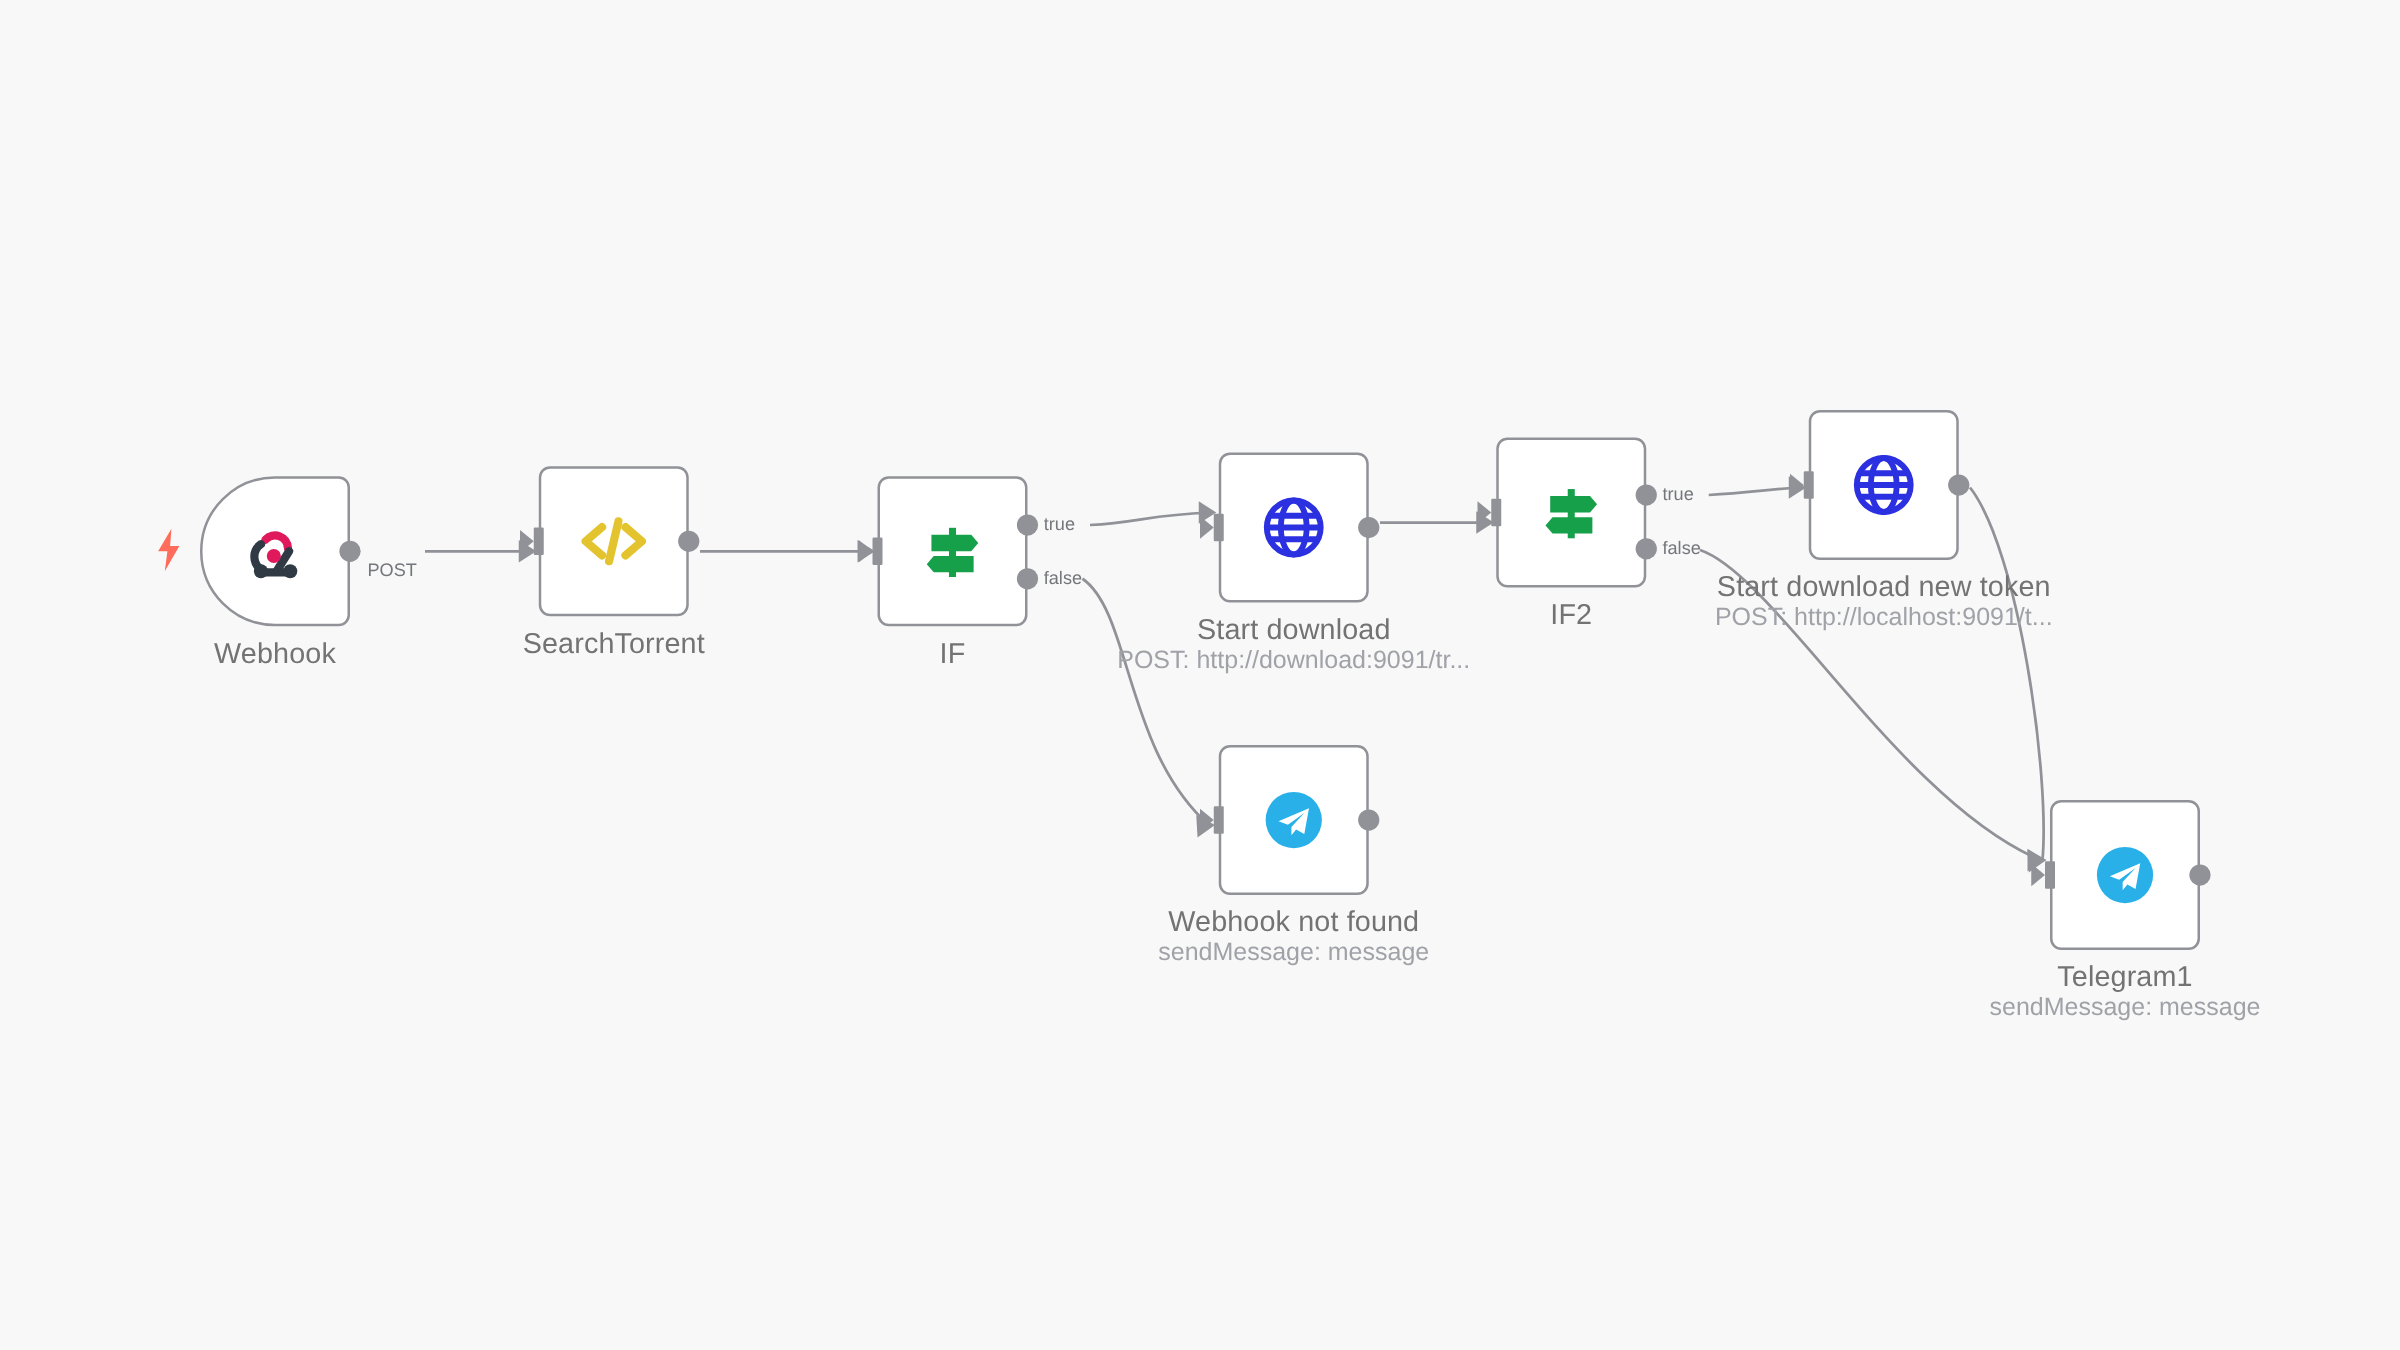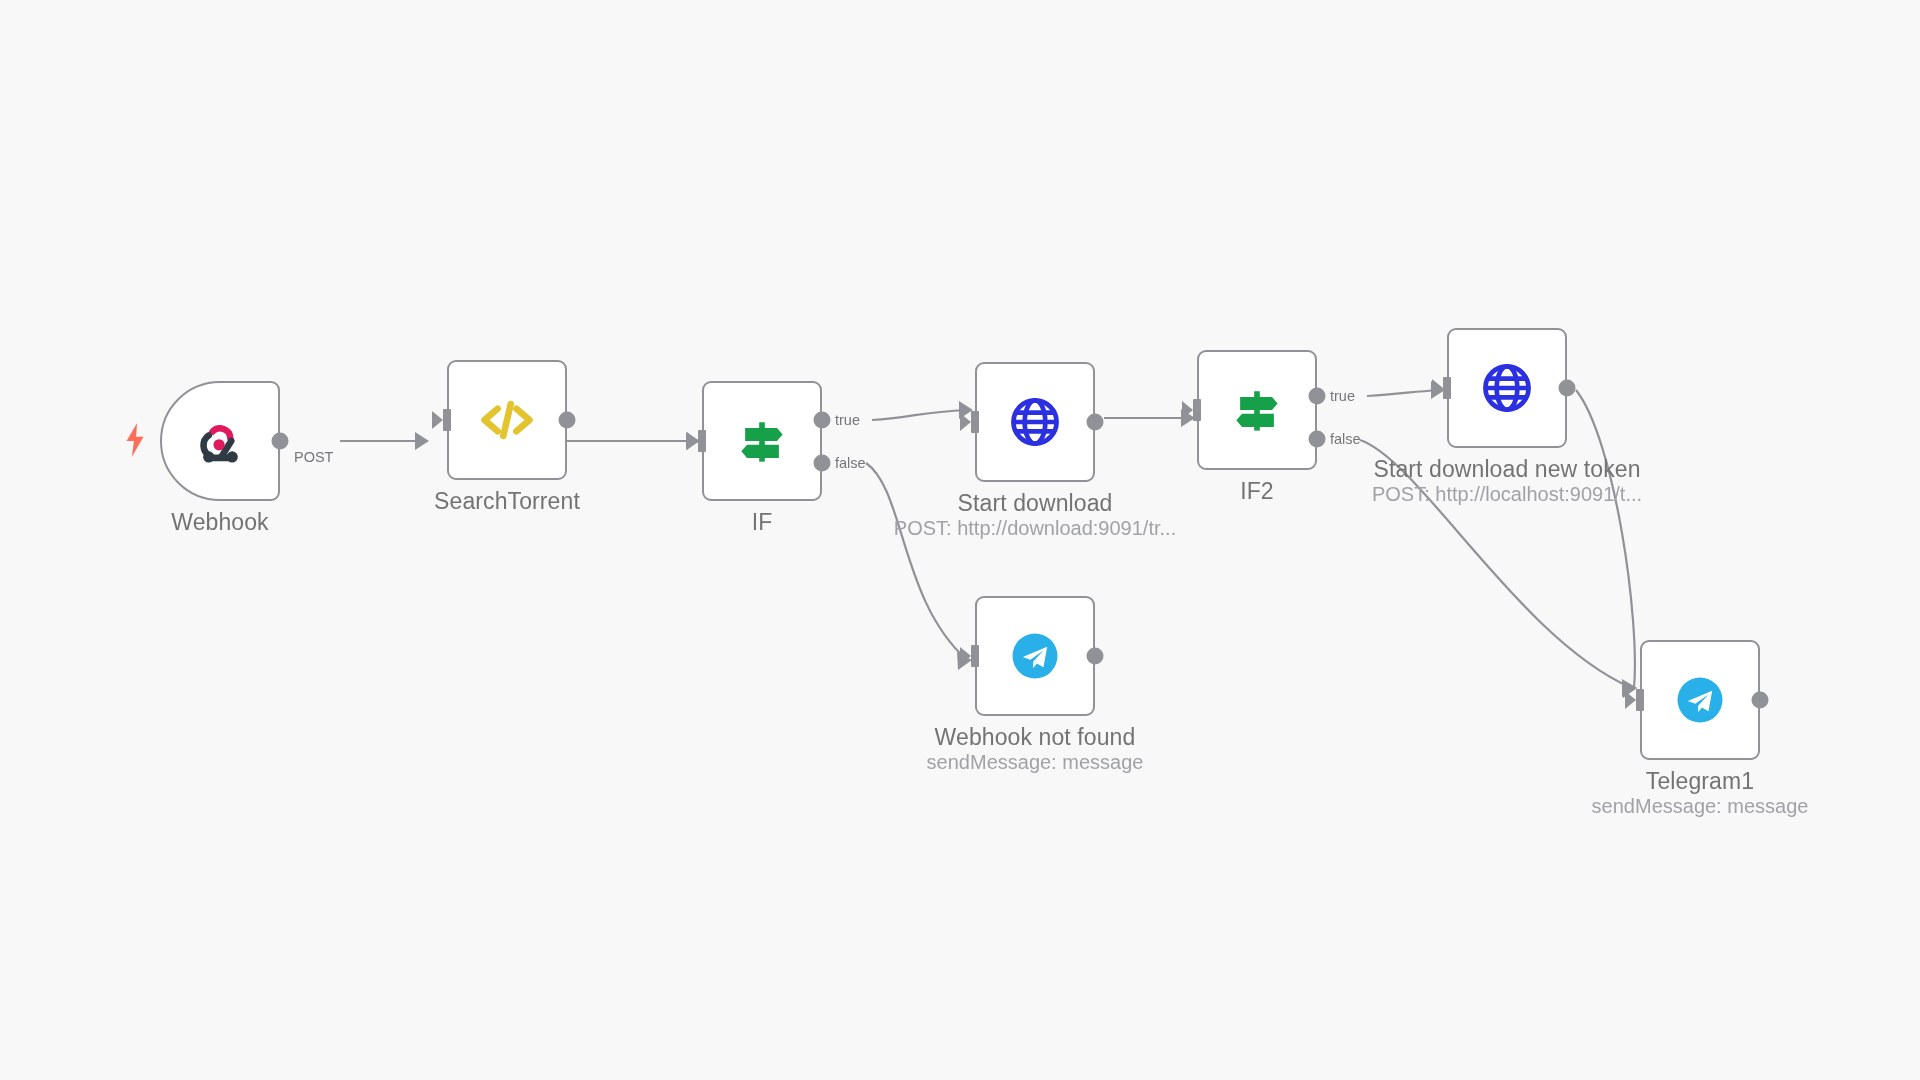--- a/index.html
+++ b/index.html
@@ -189,21 +189,21 @@
     <div class="port-label" style="left:134px; top:76px;">POST</div>
     <div class="node-label">Webhook</div>
   </div>
 
   <div class="trigger-bolt" style="left:122px; top:423px;">
     <svg viewBox="0 0 24 32" width="26" height="34">
       <path d="M14 0 L4 17 L11 17 L9 32 L20 13 L13 13 Z" fill="#ff6d5a"></path>
     </svg>
   </div>
 
-  <div class="node" style="left:431px; top:360px;margin-left:16px;">
+  <div class="node" style="left:431px; top:373px;">
     <div class="node-box">
       <svg class="node-icon" viewBox="0 0 64 64">
         <path d="M22 20 L8 32 L22 44" fill="none" stroke="#e3c42e" stroke-width="7" stroke-linecap="round" stroke-linejoin="round"></path>
         <path d="M42 20 L56 32 L42 44" fill="none" stroke="#e3c42e" stroke-width="7" stroke-linecap="round" stroke-linejoin="round"></path>
         <path d="M36 15 L28 49" fill="none" stroke="#e3c42e" stroke-width="7" stroke-linecap="round"></path>
       </svg>
     </div>
     <div class="port-in" style="left:0px; top:60px;"></div>
     <div class="port-out" style="left:120px; top:60px;"></div>
     <div class="node-label">SearchTorrent</div>

